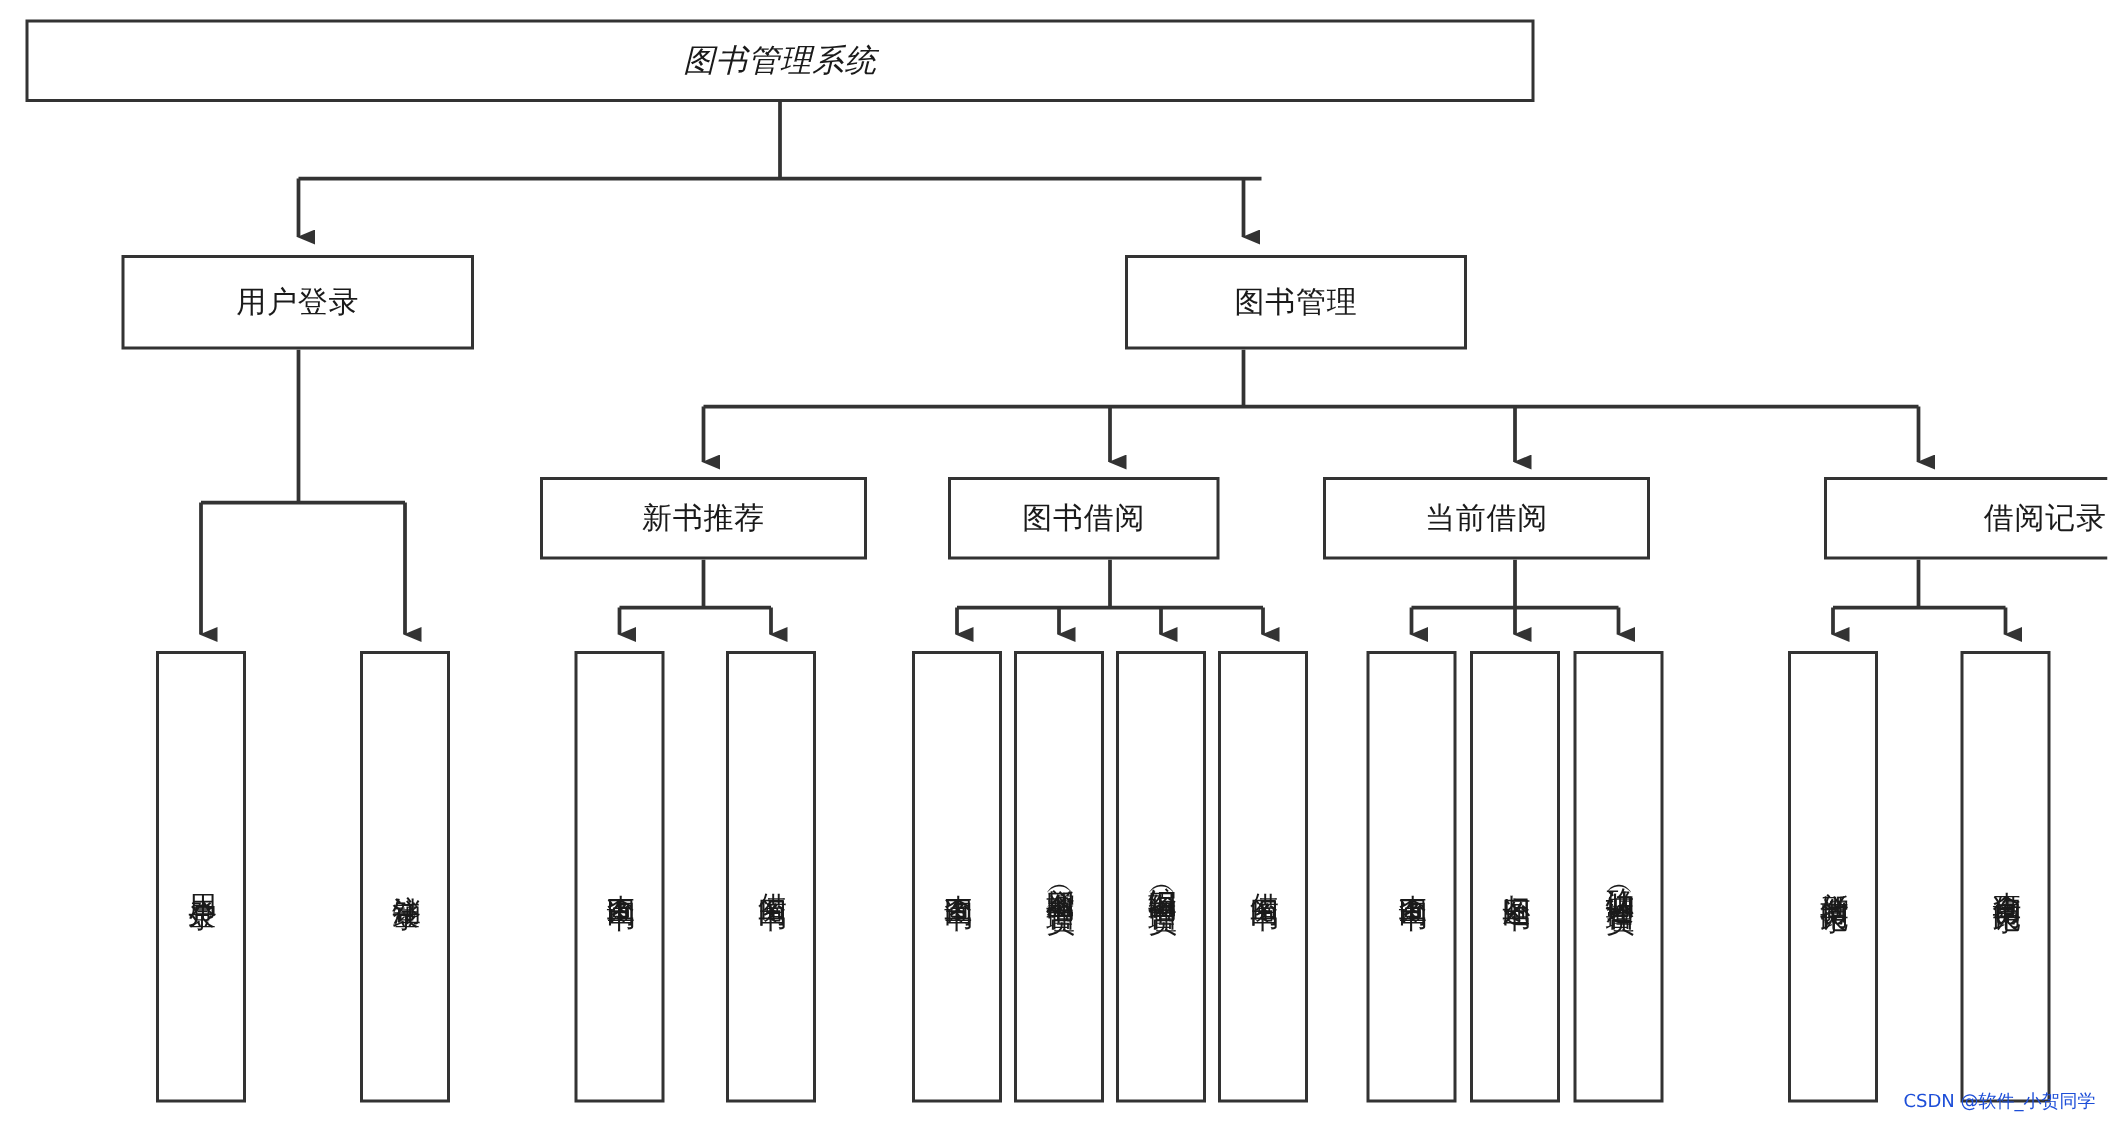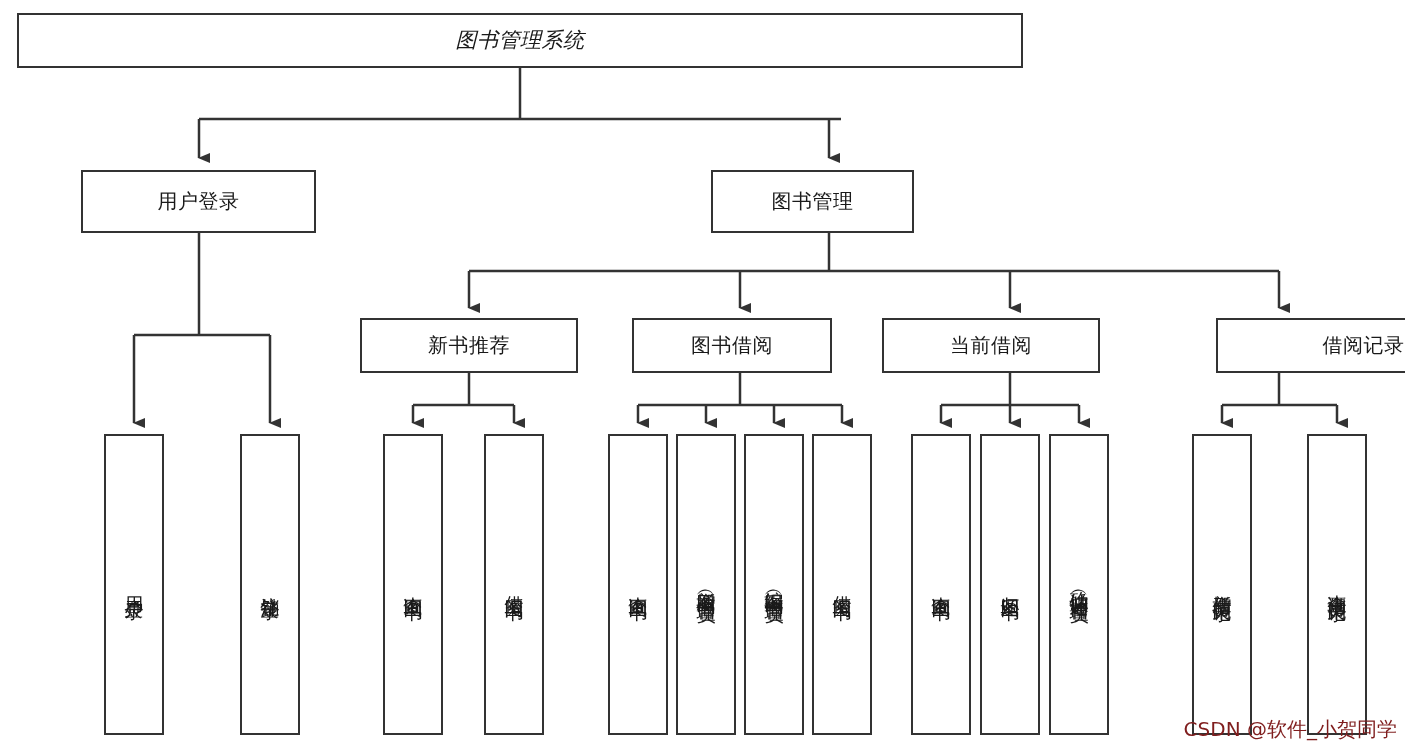--- a/index.html
+++ b/index.html
@@ -61,22 +61,22 @@
     text-orientation: upright;
     font-size: 19px;
     line-height: 1.05;
     letter-spacing: 2px;
     max-height: 268px;
   }
   .watermark {
     position: absolute;
     right: 8px;
     bottom: 4px;
-    font-size: 20px;
-    color: #7f1d1d;
+    font-size: 12px;
+    color: #1d4ed8;
     white-space: nowrap;
     user-select: none;
   }
 </style>
 </head>
 <body>
 
 <div id="canvas">
 
   <svg class="wires" viewBox="0 0 1405 747" xmlns="http://www.w3.org/2000/svg">
@@ -129,28 +129,28 @@
     </g>
   </svg>
 
   <div class="node h root" style="left:17px; top:13px; width:1006px; height:55px;">
     <span class="lbl">图书管理系统</span>
   </div>
 
   <div class="node h" style="left:81px; top:170px; width:235px; height:63px;">
     <span class="lbl">用户登录</span>
   </div>
-  <div class="node h" style="left:711px; top:170px; width:203px; height:63px;">
+  <div class="node h" style="left:750px; top:170px; width:228px; height:63px;">
     <span class="lbl">图书管理</span>
   </div>
 
   <div class="node h" style="left:360px; top:318px; width:218px; height:55px;">
     <span class="lbl">新书推荐</span>
   </div>
-  <div class="node h" style="left:632px; top:318px; width:200px; height:55px;">
+  <div class="node h" style="left:632px; top:318px; width:181px; height:55px;">
     <span class="lbl">图书借阅</span>
   </div>
   <div class="node h" style="left:882px; top:318px; width:218px; height:55px;">
     <span class="lbl">当前借阅</span>
   </div>
   <div class="node h" style="left:1216px; top:318px; width:255px; height:55px;padding-left:40px;">
     <span class="lbl">借阅记录</span>
   </div>
 
   <div class="node v" style="left:104px; top:434px; width:60px; height:301px;">

